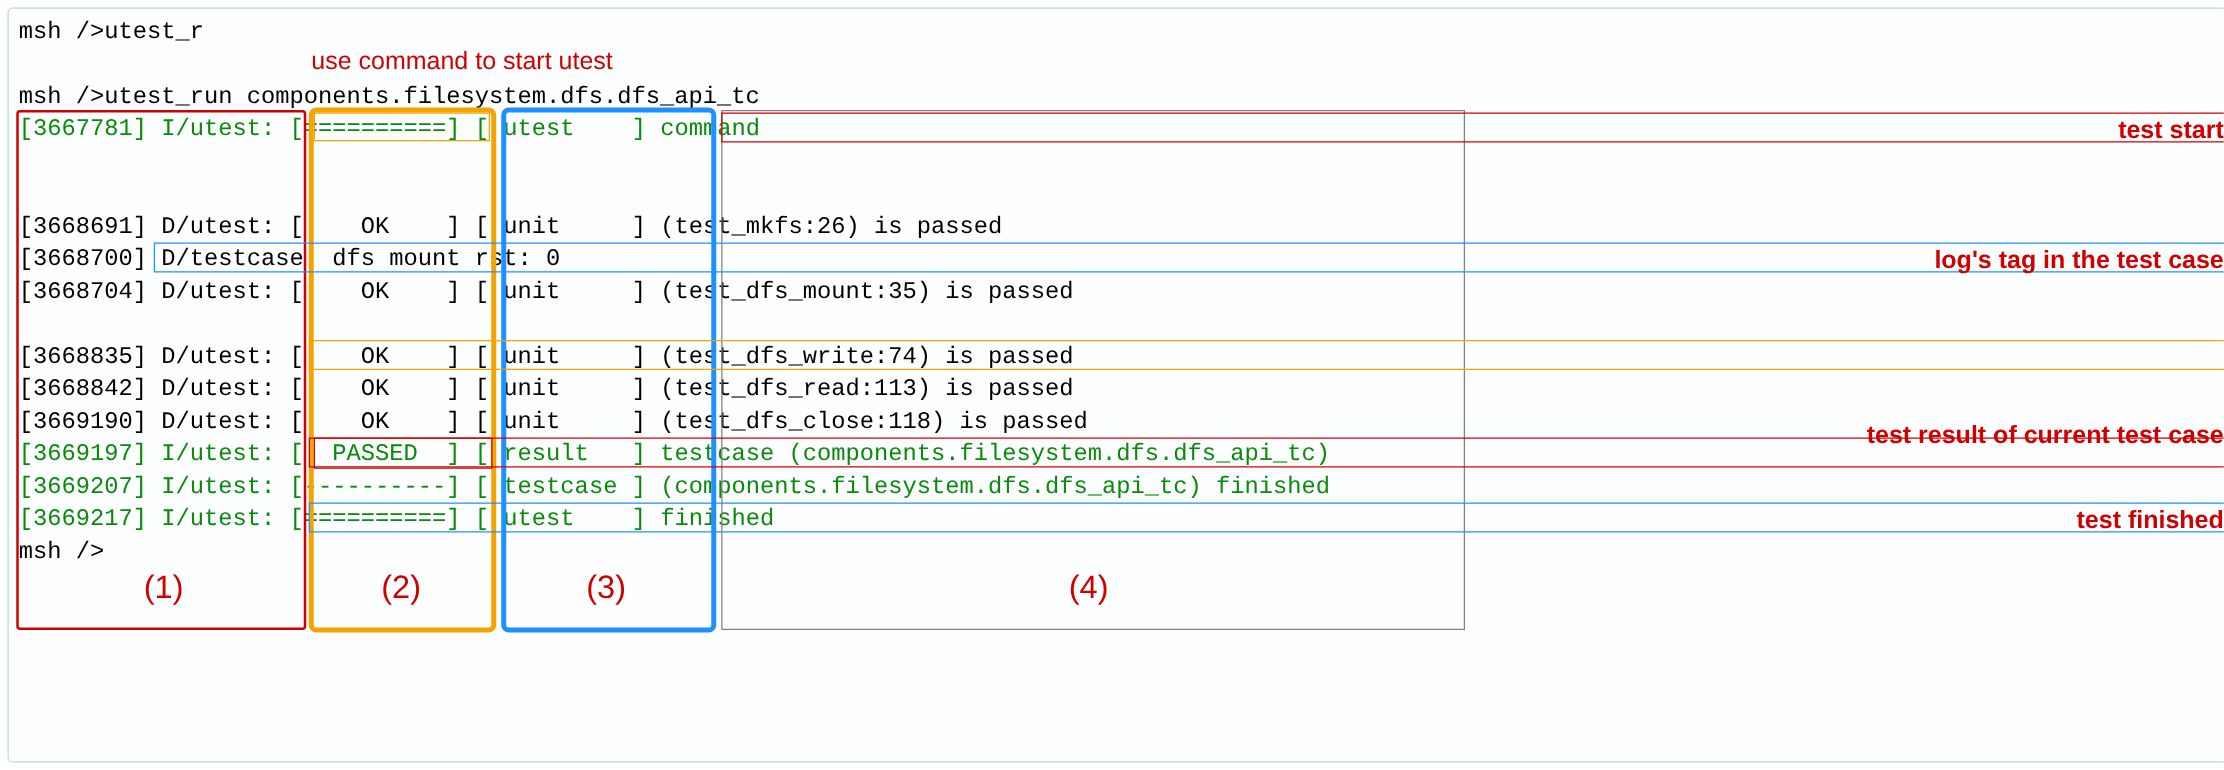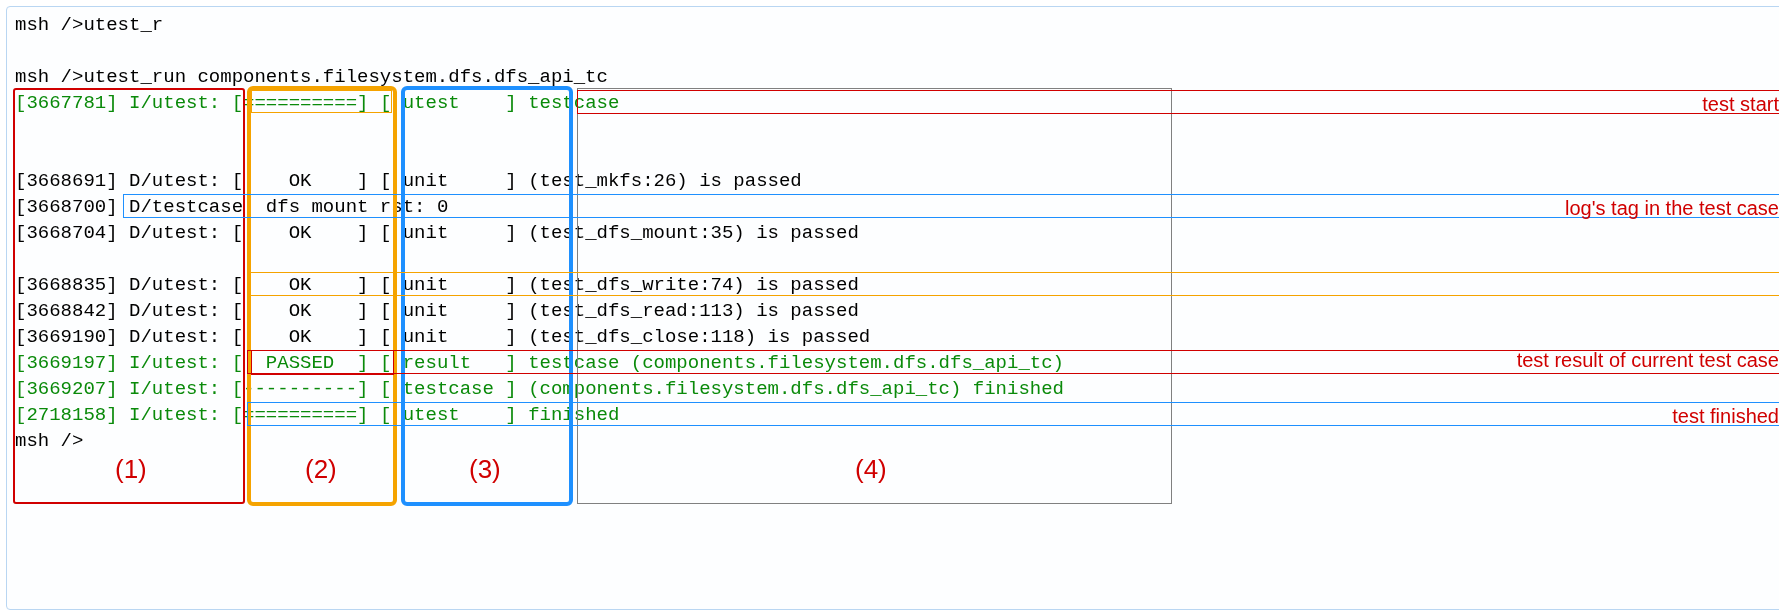--- a/index.html
+++ b/index.html
@@ -31,21 +31,21 @@
 
   
 
   .ann {
     position: absolute;
     color: #d00000;
     white-space: nowrap;
     font-family: "Segoe UI", "Helvetica Neue", Arial, sans-serif;
     font-size: 20px;
   }
-  .annR { right: 14px; text-align: center; }
+  .annR { right: 14px; text-align: center; font-weight: bold; }
 
   .box {
     position: absolute;
     box-sizing: border-box;
     border-style: solid;
     background: transparent;
   }
 
   
   .colbox-red    { border-color: #d00000; border-width: 2px; }
@@ -73,60 +73,61 @@
 
 </style>
 </head>
 <body>
 
 <div class="frame">
 
   <div class="line" style="top:5px"><span>msh /&gt;utest_r</span></div>
   <div class="line" style="top:57px"><span>msh /&gt;utest_run components.filesystem.dfs.dfs_api_tc</span></div>
 
-  <div class="line green" style="top:83px"><span>[3667781]</span><span> I/utest: </span><span>[==========]</span><span> [ utest    ] </span><span>testcase</span></div>
+  <div class="line green" style="top:83px"><span>[3667781]</span><span> I/utest: </span><span>[==========]</span><span> [ utest    ] </span><span>command</span></div>
 
 
 
   <div class="line" style="top:161px"><span>[3668691]</span><span> D/utest: </span><span>[    OK    ]</span><span> [ unit     ] </span><span>(test_mkfs:26) is passed</span></div>
 
   <div class="line" style="top:187px"><span>[3668700]</span><span> D/testcase: dfs mount rst: 0</span></div>
 
   <div class="line" style="top:213px"><span>[3668704]</span><span> D/utest: </span><span>[    OK    ]</span><span> [ unit     ] </span><span>(test_dfs_mount:35) is passed</span></div>
   <div class="line" style="top:265px"><span>[3668835]</span><span> D/utest: </span><span>[    OK    ]</span><span> [ unit     ] </span><span>(test_dfs_write:74) is passed</span></div>
   <div class="line" style="top:291px"><span>[3668842]</span><span> D/utest: </span><span>[    OK    ]</span><span> [ unit     ] </span><span>(test_dfs_read:113) is passed</span></div>
   <div class="line" style="top:317px"><span>[3669190]</span><span> D/utest: </span><span>[    OK    ]</span><span> [ unit     ] </span><span>(test_dfs_close:118) is passed</span></div>
 
   <div class="line green" style="top:343px"><span>[3669197]</span><span> I/utest: </span><span>[  PASSED  ]</span><span> [ result   ] </span><span>testcase (components.filesystem.dfs.dfs_api_tc)</span></div>
 
   <div class="line green" style="top:369px"><span>[3669207]</span><span> I/utest: </span><span>[----------]</span><span> [ testcase ] </span><span>(components.filesystem.dfs.dfs_api_tc) finished</span></div>
 
-  <div class="line green" style="top:395px"><span>[2718158]</span><span> I/utest: </span><span>[==========]</span><span> [ utest    ] </span><span>finished</span></div>
+  <div class="line green" style="top:395px"><span>[3669217]</span><span> I/utest: </span><span>[==========]</span><span> [ utest    ] </span><span>finished</span></div>
   <div class="line" style="top:421px"><span>msh /&gt;</span></div>
 
+  <div class="ann" style="left:242px; top:29px">use command to start utest</div>
 
   <div class="box colbox-red" style="left:6px;   top:81px;  width:232px; height:416px; border-radius:3px;"></div>
   <div class="box colbox-orange" style="left:240px; top:79px;  width:150px; height:420px; border-radius:6px;"></div>
   <div class="box colbox-blue" style="left:394px; top:79px;  width:172px; height:420px; border-radius:6px;"></div>
   <div class="box colbox-thin" style="left:570px; top:81px;  width:595px; height:416px;"></div>
 
   <div class="pass-box" style="left:244px; top:343px; width:141px; height:23px"></div>
 
   <div class="box rowbox orange" style="left:244px; top:83px; width:141px; height:23px"></div>
 
   <div class="box rowbox red" style="left:570px; top:83px;  right:8px; height:24px"></div>
   <div class="ann annR" style="top:84px">test start</div>
 
   <div class="box rowbox blue" style="left:116px; top:187px; right:8px; height:24px"></div>
   <div class="ann annR" style="top:188px">log's tag in the test case</div>
 
   <div class="box rowbox orange" style="left:240px; top:265px; right:8px; height:24px"></div>
 
   <div class="box rowbox red" style="left:240px; top:343px; right:8px; height:24px"></div>
-  <div class="ann annR" style="top:340px">test result of current test case</div>
+  <div class="ann annR" style="top:328px">test result of current test case</div>
 
   <div class="box rowbox blue" style="left:240px; top:395px; right:8px; height:24px"></div>
   <div class="ann annR" style="top:396px">test finished</div>
 
   <div class="colnum" style="left:108px; top:449px">(1)</div>
   <div class="colnum" style="left:298px; top:449px">(2)</div>
   <div class="colnum" style="left:462px; top:449px">(3)</div>
   <div class="colnum" style="left:848px; top:449px">(4)</div>
 
 </div>

